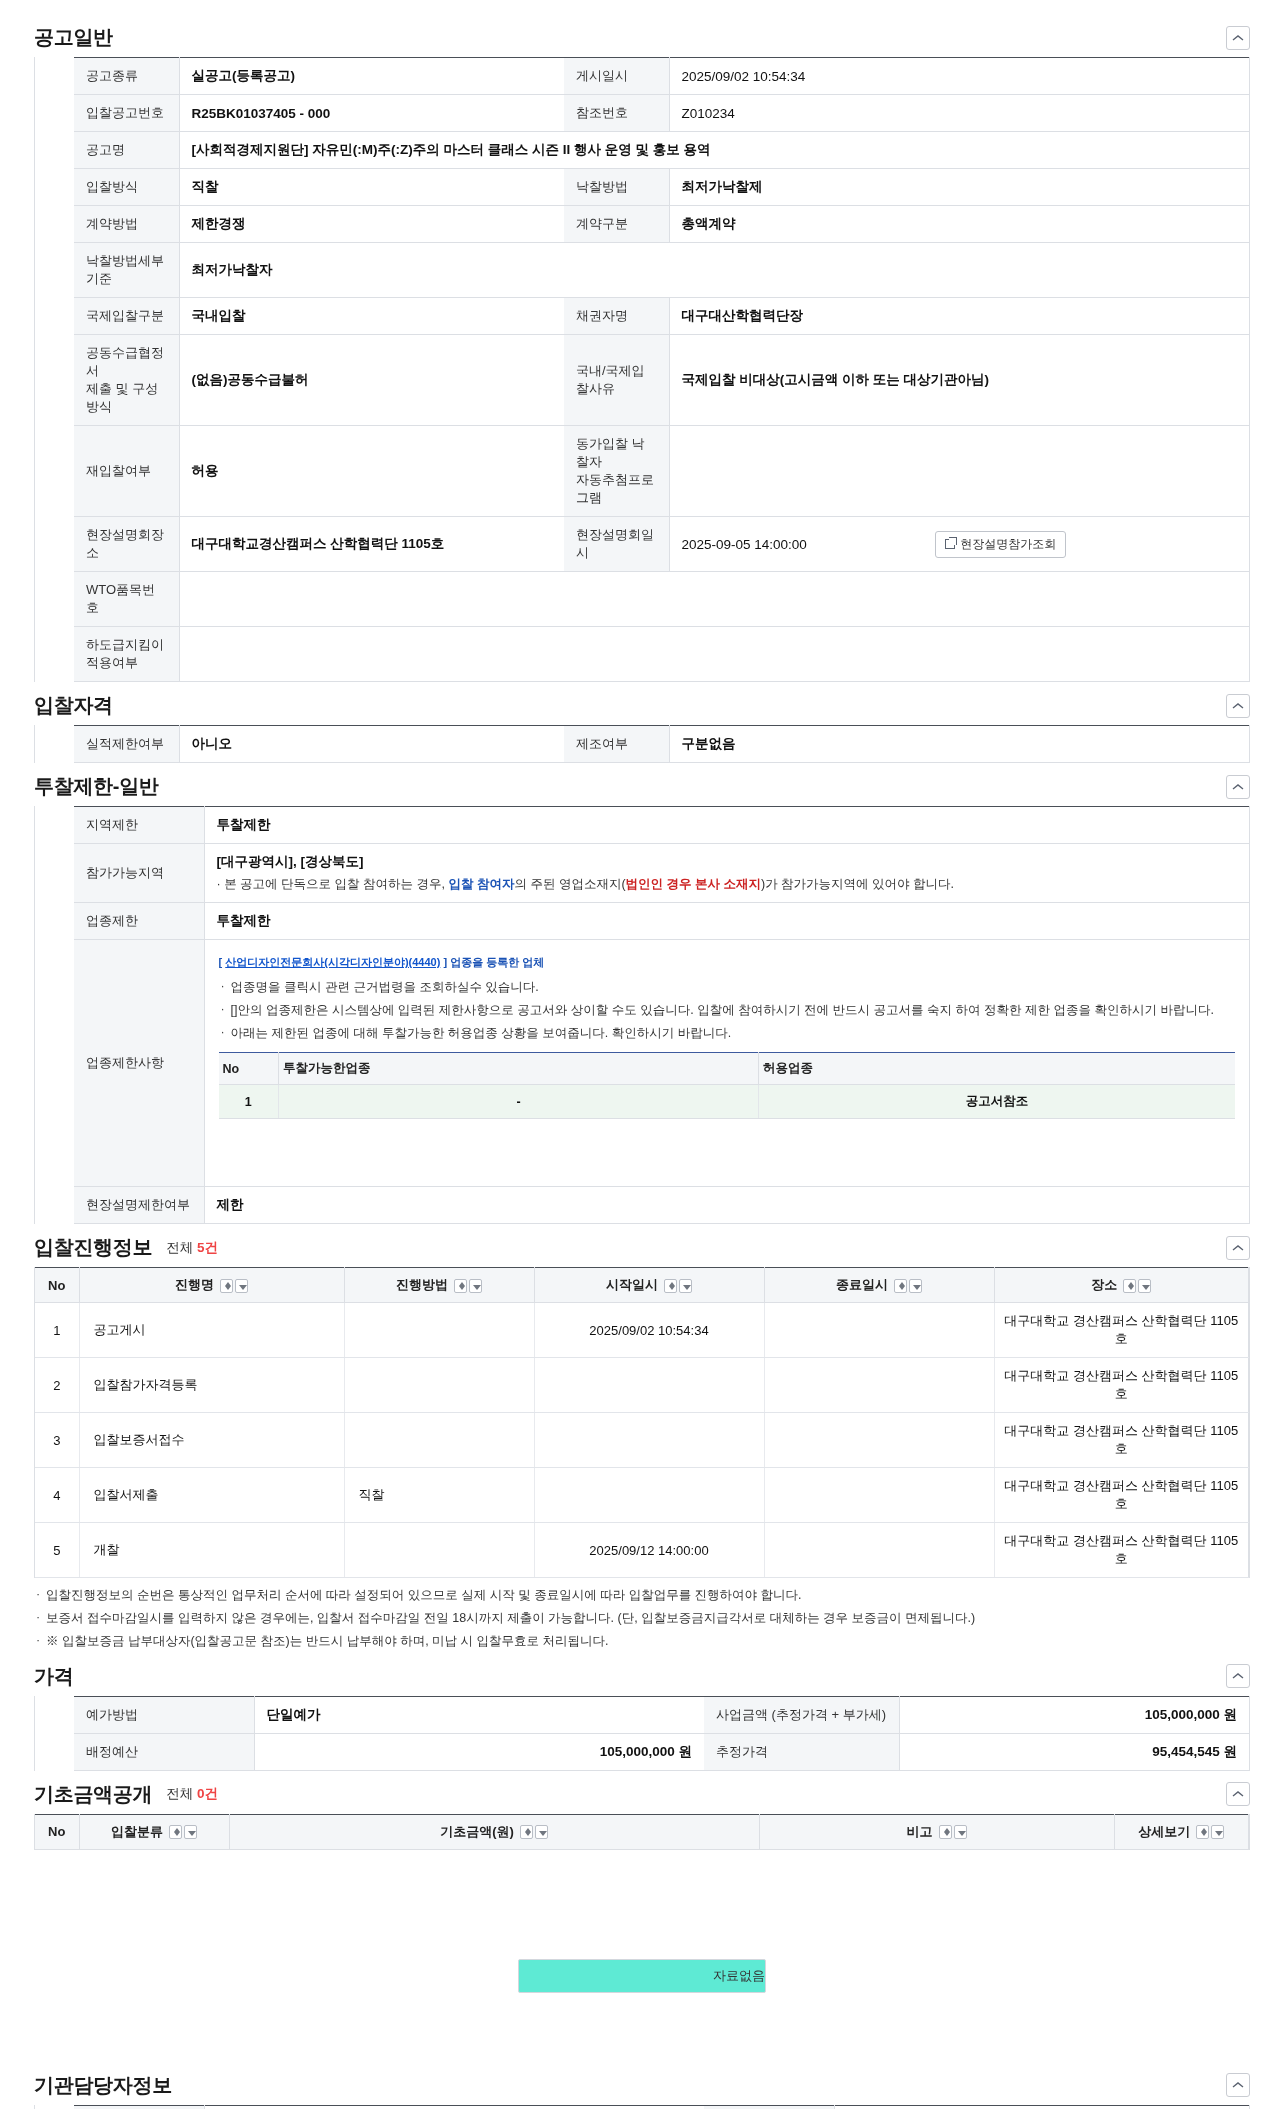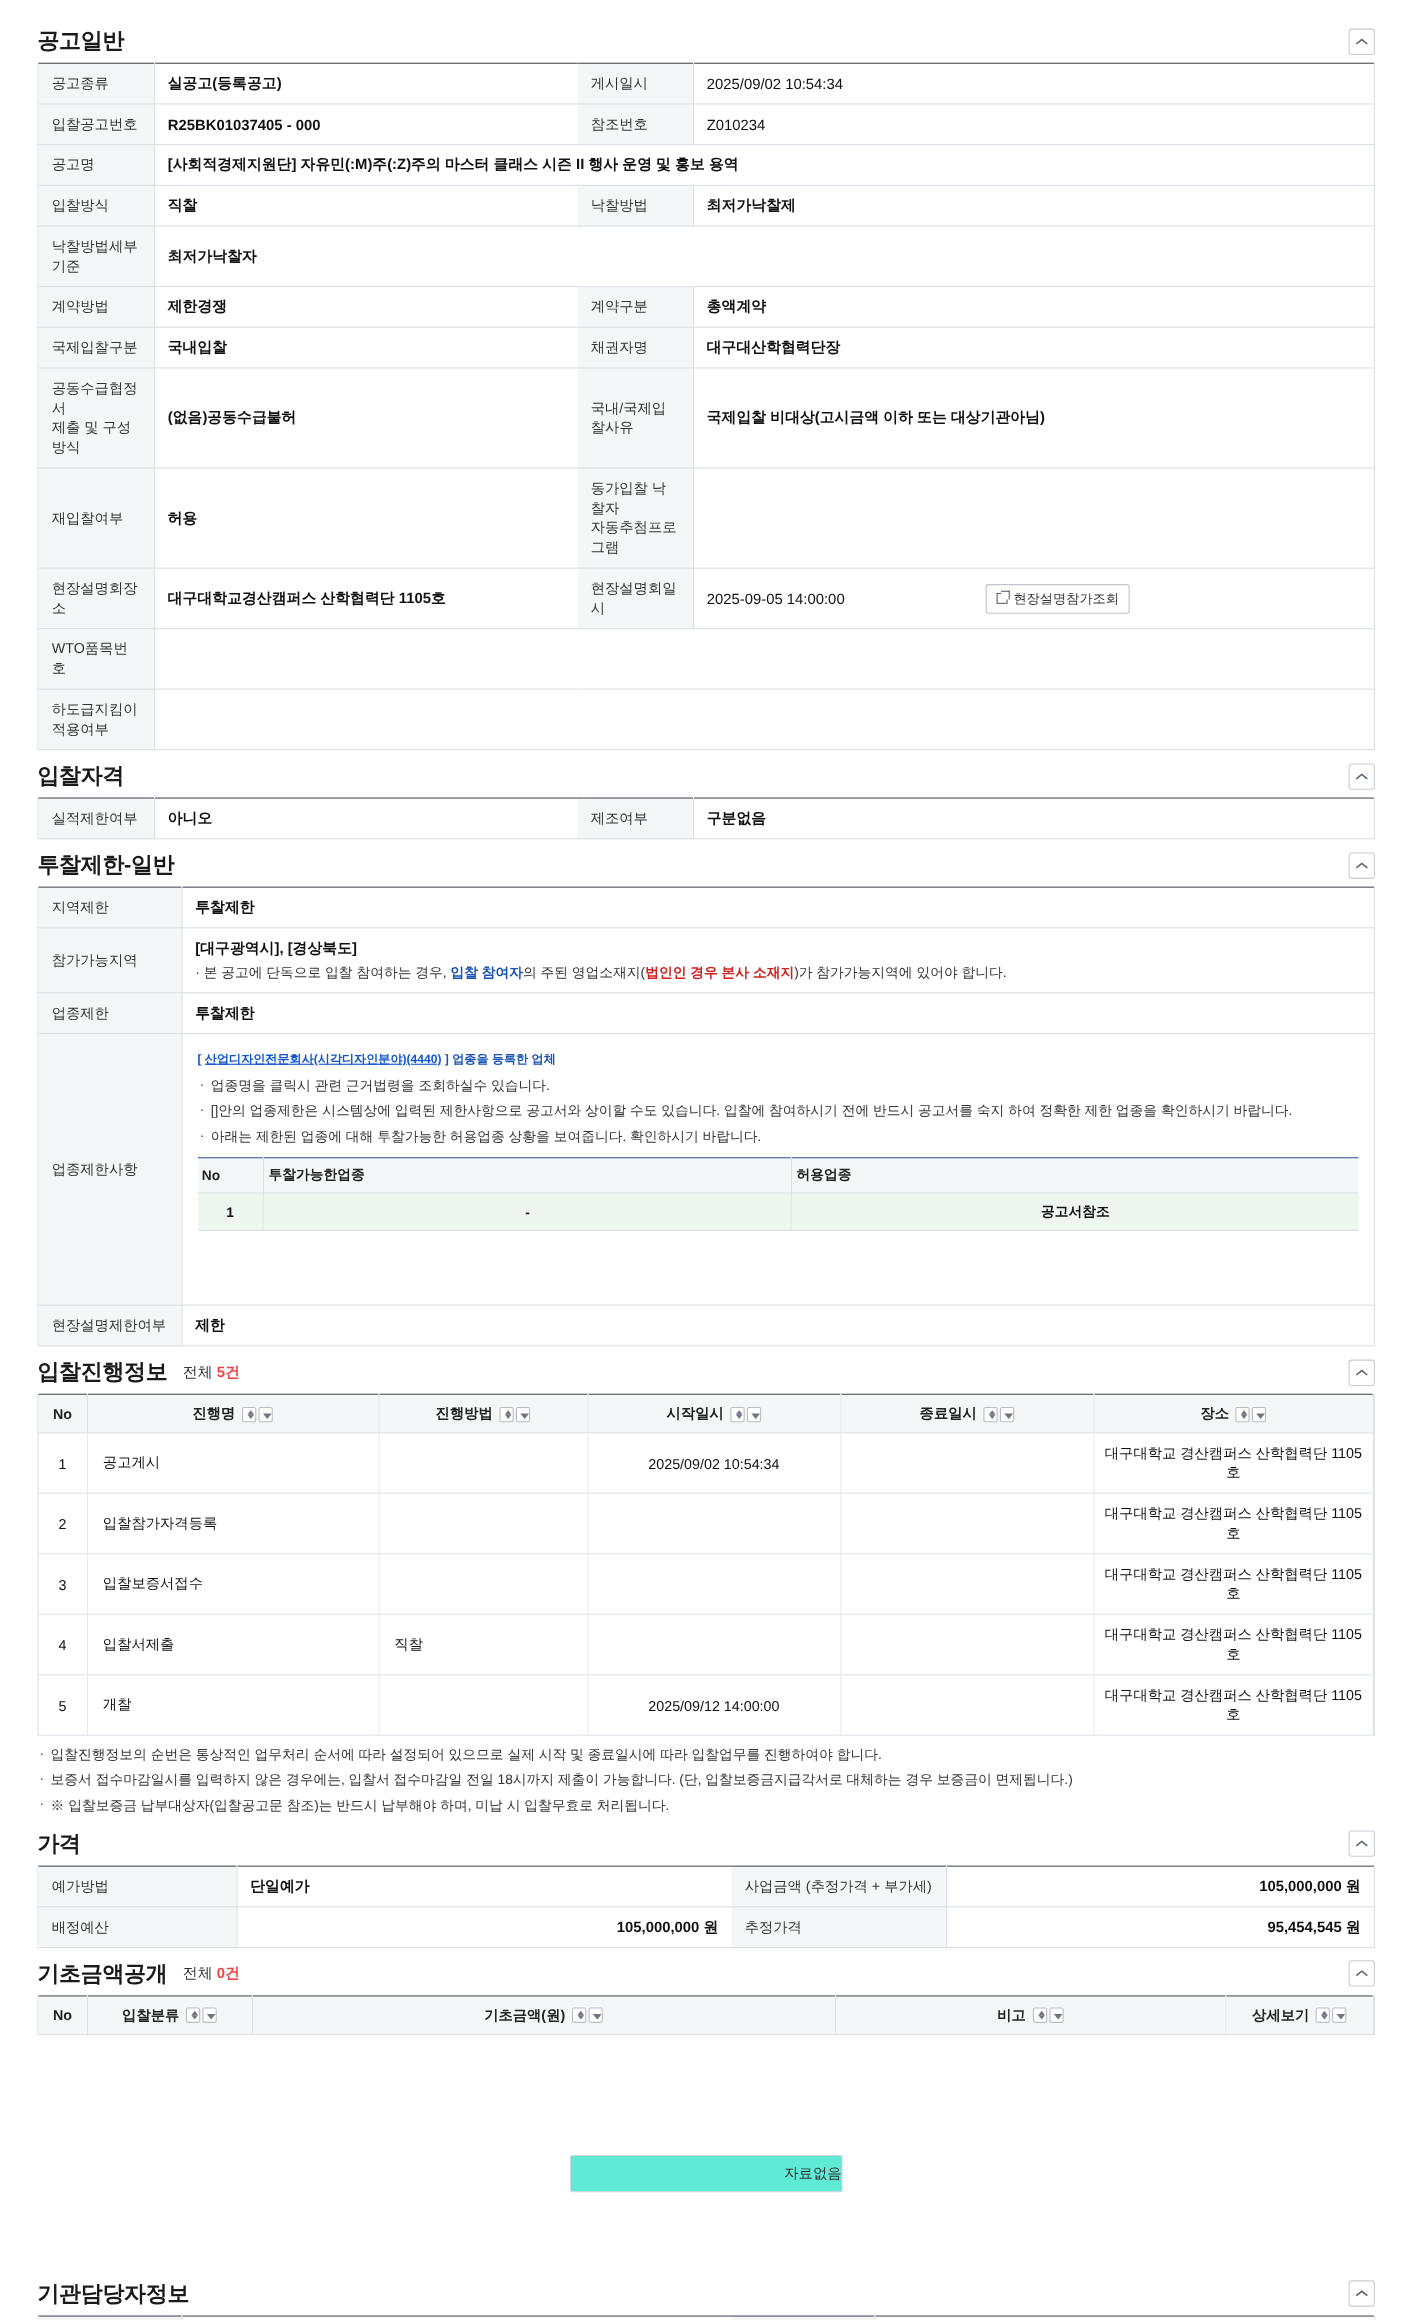--- a/index.html
+++ b/index.html
@@ -51,21 +51,21 @@
     font-weight: normal;
   }
   table.kv th {
     background: #f4f6f8;
     color: #333;
     border-right: 1px solid #dcdfe4;
     font-size: 13px;
   }
   table.kv td { color: #111; font-weight: bold; }
   table.kv td.plain { font-weight: normal; }
-  .kv-wrap { border-left: 1px solid #dcdfe4; border-right: 1px solid #dcdfe4; }
+  .kv-wrap { border-left: 1px solid #dcdfe4; border-right: 1px solid #dcdfe4; padding-left: 39px; }
 
   
   table.grid {
     width: 100%; border-collapse: collapse; table-layout: fixed;
     border-top: 1.5px solid #4a4f57;
   }
   table.grid th {
     background: #f4f6f8; color: #222; font-size: 13px; font-weight: bold;
     padding: 8px 6px; border-bottom: 1px solid #dcdfe4;
     border-right: 1px solid #dcdfe4;
@@ -208,28 +208,28 @@
         <th>공고명</th>
         <td colspan="3">[사회적경제지원단] 자유민(:M)주(:Z)주의 마스터 클래스 시즌 II 행사 운영 및 홍보 용역</td>
       </tr>
       <tr>
         <th>입찰방식</th>
         <td>직찰</td>
         <th>낙찰방법</th>
         <td>최저가낙찰제</td>
       </tr>
       <tr>
-        <th>낙찰방법세부기준</th>
-        <td colspan="3">최저가낙찰자</td>
-      </tr>
-      <tr>
         <th>계약방법</th>
         <td>제한경쟁</td>
         <th>계약구분</th>
         <td>총액계약</td>
+      </tr>
+      <tr>
+        <th>낙찰방법세부기준</th>
+        <td colspan="3">최저가낙찰자</td>
       </tr>
       <tr>
         <th>국제입찰구분</th>
         <td>국내입찰</td>
         <th>채권자명</th>
         <td>대구대산학협력단장</td>
       </tr>
       <tr>
         <th style="white-space:pre-line">공동수급협정서
 제출 및 구성방식</th>

